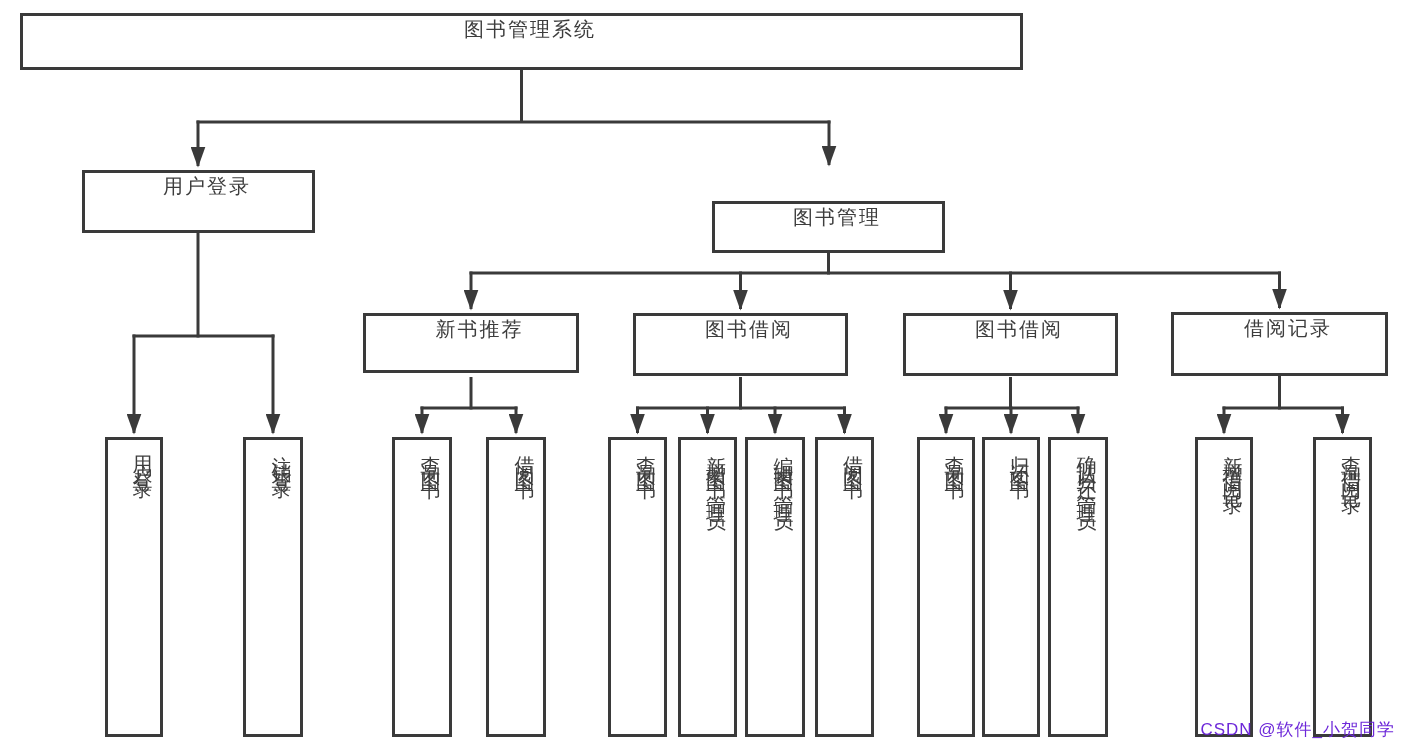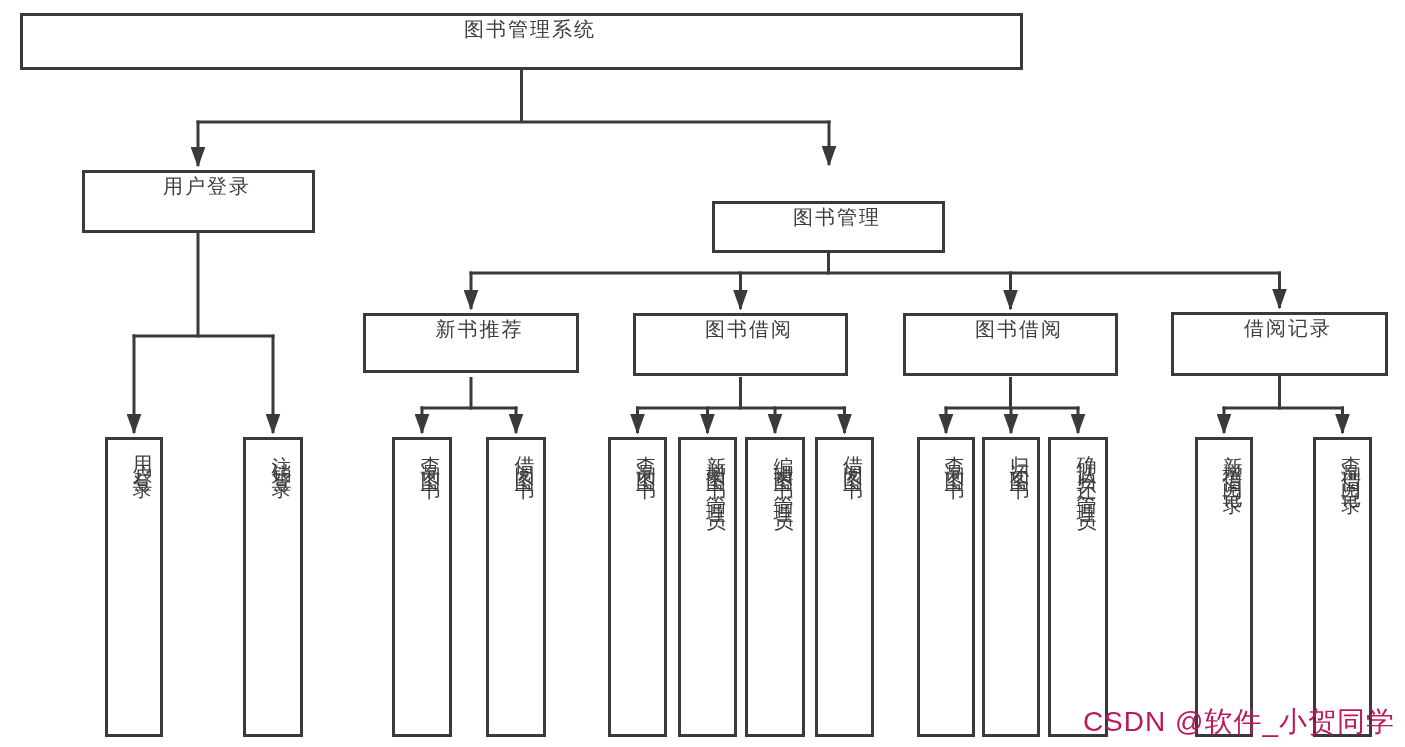--- a/index.html
+++ b/index.html
@@ -14,21 +14,21 @@
     color:#3d3d3d;
     padding-left:17px;
   }
   .node.h span { font-size:20px; letter-spacing:2px; white-space:nowrap; }
   .node.v span {
     writing-mode:vertical-rl; text-orientation:mixed;
     font-size:20px; letter-spacing:8px; line-height:1.15; white-space:nowrap;
   }
   .watermark {
     position:absolute; right:10px; bottom:6px;
-    font-size:28px; color:#be185d; letter-spacing:1px; white-space:nowrap;
+    font-size:17px; color:#6d28d9; letter-spacing:1px; white-space:nowrap;
   }
 </style>
 </head>
 <body>
 
 <div id="canvas">
 
   <svg id="connectors" viewBox="0 0 1405 747" xmlns="http://www.w3.org/2000/svg">
     <defs>
       <marker id="arrow" markerWidth="7" markerHeight="5" refX="6.5" refY="2.5" orient="auto" markerUnits="strokeWidth">

